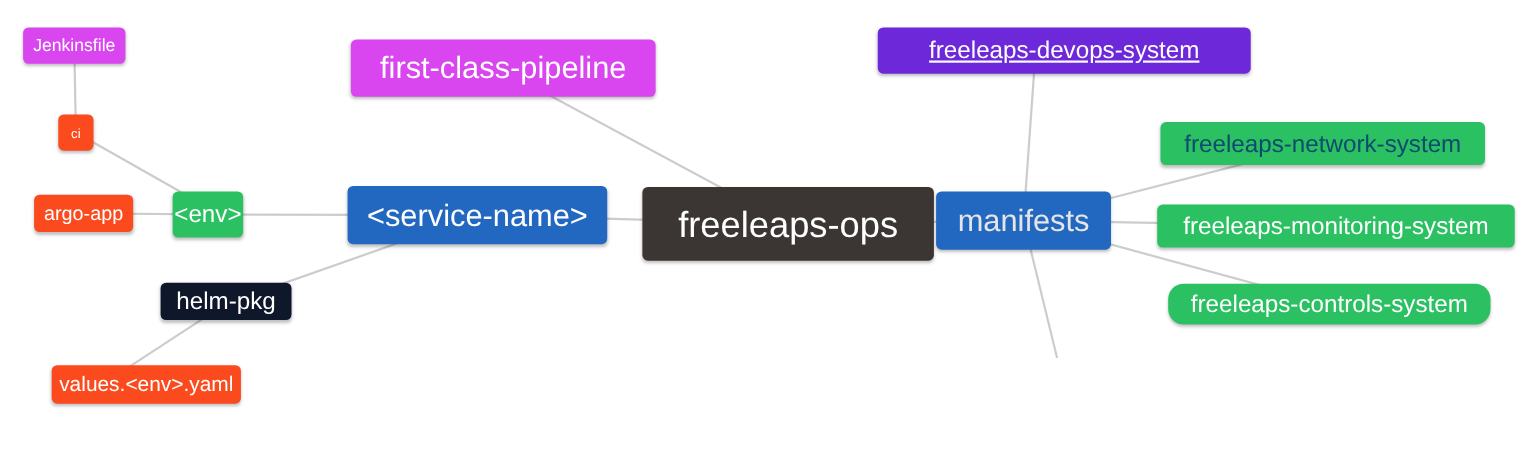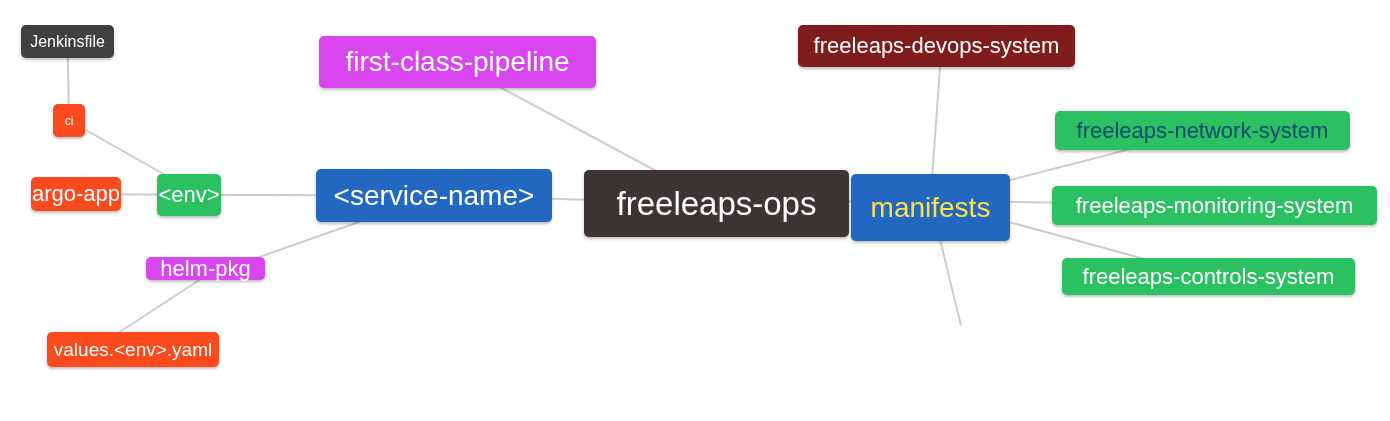--- a/index.html
+++ b/index.html
@@ -52,55 +52,55 @@
       <line x1="453.5" y1="62" x2="716.5" y2="203.5" stroke="#cccccc" stroke-width="2"></line>
       <line x1="434" y1="195.5" x2="716.5" y2="203.5" stroke="#cccccc" stroke-width="2"></line>
       <line x1="716.5" y1="203.5" x2="930.5" y2="200.5" stroke="#cccccc" stroke-width="2"></line>
       <line x1="930.5" y1="200.5" x2="941.5" y2="46" stroke="#cccccc" stroke-width="2"></line>
       <line x1="930.5" y1="200.5" x2="1202.5" y2="130.5" stroke="#cccccc" stroke-width="2"></line>
       <line x1="930.5" y1="200.5" x2="1214.5" y2="205.5" stroke="#cccccc" stroke-width="2"></line>
       <line x1="930.5" y1="200.5" x2="1208.5" y2="276.5" stroke="#cccccc" stroke-width="2"></line>
       <line x1="930.5" y1="200.5" x2="961" y2="325.5" stroke="#cccccc" stroke-width="2"></line>
     </svg>
 
-<div class="mm-node" style="left: 21px; top: 25px; width: 93px; height: 33px; background: #404040; font-size: 16px; color: rgb(255, 255, 255);">
+<div class="mm-node" style="left: 21px; top: 25px; width: 93px; height: 33px; background: #d946ef; font-size: 16px; color: rgb(255, 255, 255);">
       <span>Jenkinsfile</span>
     </div>
     <div class="mm-node" style="left: 53px; top: 104px; width: 32px; height: 33px; background: rgb(251, 74, 30); font-size: 12px; color: rgb(255, 255, 255);">
       <span>ci</span>
     </div>
-    <div class="mm-node" style="left: 31px; top: 177px; width: 90px; height: 34px; background: rgb(251, 74, 30); font-size: 22px; color: rgb(255, 255, 255);">
+    <div class="mm-node" style="left: 31px; top: 177px; width: 90px; height: 34px; background: rgb(251, 74, 30); font-size: 18px; color: rgb(255, 255, 255);">
       <span>argo-app</span>
     </div>
     <div class="mm-node" style="left: 157px; top: 174px; width: 64px; height: 42px; background: rgb(43, 193, 98); font-size: 22px; color: rgb(255, 255, 255);">
       <span>&lt;env&gt;</span>
     </div>
-    <div class="mm-node" style="left: 146px; top: 257px; width: 119px; height: 23px; background: #d946ef; font-size: 22px; color: rgb(255, 255, 255);">
+    <div class="mm-node" style="left: 146px; top: 257px; width: 119px; height: 34px; background: #0f172a; font-size: 22px; color: rgb(255, 255, 255);">
       <span>helm-pkg</span>
     </div>
     <div class="mm-node" style="left: 7px; top: 332px; width: 172px; height: 35px; background: rgb(251, 74, 30); font-size: 19px; color: rgb(255, 255, 255); margin-left: 40px;">
       <span>values.&lt;env&gt;.yaml</span>
     </div>
     <div class="mm-node" style="left: 319px; top: 36px; width: 277px; height: 52px; background: #d946ef; font-size: 28px; color: rgb(255, 255, 255);">
       <span>first-class-pipeline</span>
     </div>
     <div class="mm-node" style="left: 316px; top: 169px; width: 236px; height: 53px; background: rgb(34, 104, 192); font-size: 28px; color: rgb(255, 255, 255);">
       <span>&lt;service-name&gt;</span>
     </div>
     <div class="mm-node" style="left: 584px; top: 170px; width: 265px; height: 67px; background: rgb(59, 54, 51); font-size: 33px; color: rgb(255, 255, 255);">
       <span>freeleaps-ops</span>
     </div>
-    <div class="mm-node" style="left: 851px; top: 174px; width: 159px; height: 67px; background: rgb(34, 104, 192); font-size: 28px; color: #fde047; text-align: right;">
+    <div class="mm-node" style="left: 851px; top: 174px; width: 159px; height: 53px; background: rgb(34, 104, 192); font-size: 28px; color: #e5e5e5; text-align: right;">
       <span>manifests</span>
     </div>
-    <div class="mm-node" style="left: 798px; top: 25px; width: 277px; height: 42px; background: #7f1d1d; font-size: 22px; color: rgb(255, 255, 255);">
+    <div class="mm-node" style="left: 798px; top: 25px; width: 339px; height: 42px; background: #6d28d9; font-size: 22px; color: rgb(255, 255, 255); text-decoration: underline;">
       <span>freeleaps-devops-system</span>
     </div>
     <div class="mm-node" style="left: 1055px; top: 111px; width: 295px; height: 39px; background: rgb(43, 193, 98); font-size: 22px; color: #0c4a6e;">
       <span>freeleaps-network-system</span>
     </div>
     <div class="mm-node" style="left: 1052px; top: 186px; width: 325px; height: 39px; background: rgb(43, 193, 98); font-size: 22px; color: rgb(255, 255, 255);">
       <span>freeleaps-monitoring-system</span>
     </div>
-    <div class="mm-node" style="left: 1062px; top: 258px; width: 293px; height: 37px; background: rgb(43, 193, 98); font-size: 22px; color: rgb(255, 255, 255);">
+    <div class="mm-node" style="left: 1062px; top: 258px; width: 293px; height: 37px; background: rgb(43, 193, 98); font-size: 22px; color: rgb(255, 255, 255); border-radius: 14px;">
       <span>freeleaps-controls-system</span>
     </div>
   </div>
 
 </body></html>

